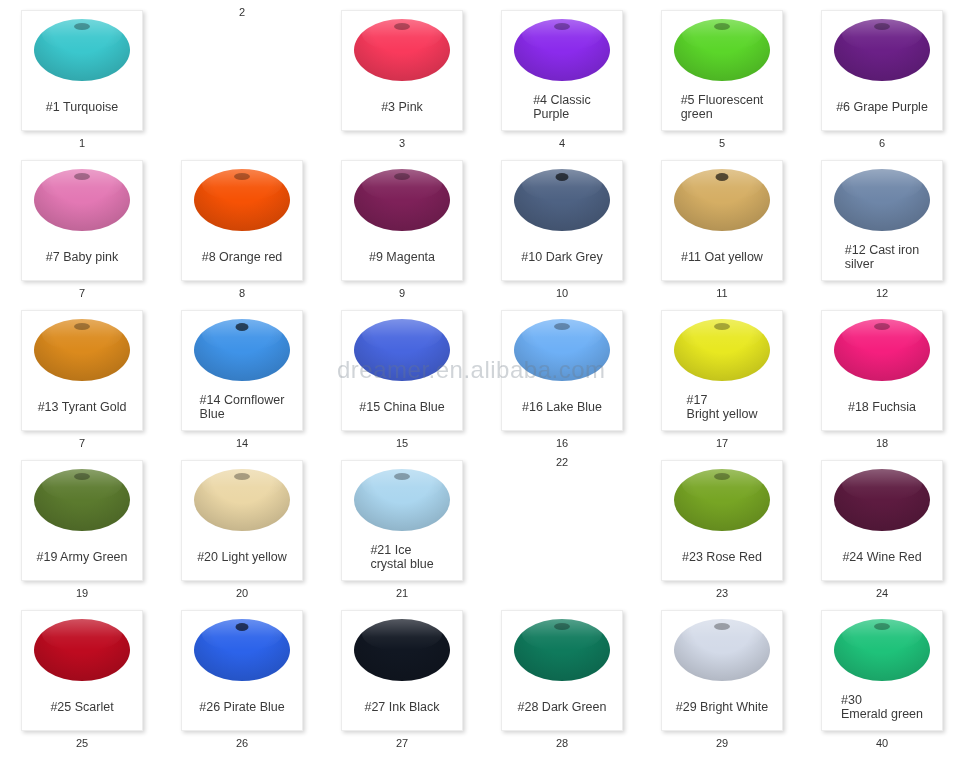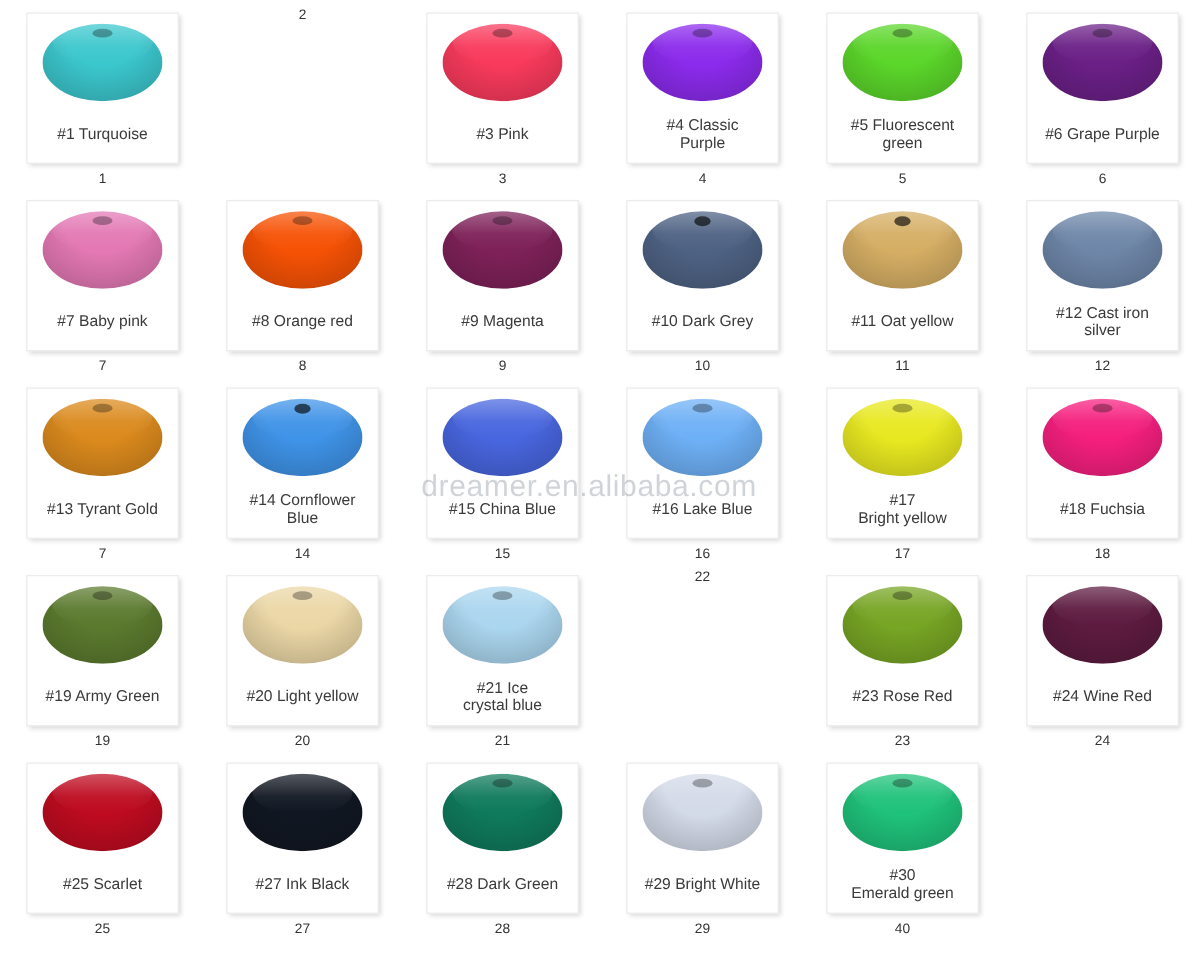--- a/index.html
+++ b/index.html
@@ -69,37 +69,37 @@
     border-radius:50%;
     background:rgba(0,0,0,0.30);
     pointer-events:none;
   }
   .bead.nohole::after{display:none;}
   .bead.bighole::after{width:13px;height:8px;background:rgba(0,0,0,0.62);}
   .label{
     flex:1 1 auto;
     width:100%;
     display:flex;align-items:center;justify-content:center;
-    text-align:center;
+    text-align:left;
     font-size:12.5px;
     line-height:14px;
     color:#3a3a3a;
     padding:0 3px 6px;
     box-sizing:border-box;
     white-space:pre-line;
   }
   .index{
     margin-top:6px;
     font-size:11px;
     color:#333;
     text-align:center;
   }
   #watermark{
     position:absolute;
-    left:337px;top:376px;
+    left:337px;top:356px;
     font-size:24px;
     letter-spacing:0.5px;
     color:rgba(110,120,135,0.32);
     font-family:"Liberation Sans", sans-serif;
     pointer-events:none;
     white-space:nowrap;
     z-index:5;
   }
 </style>
 </head>
@@ -321,20 +321,29 @@
         <div class="swatch-area">
           <div class="bead nohole" style="background: radial-gradient(70% 95% at 50% 12%, rgb(190, 11, 32) 0%, rgb(190, 11, 32) 45%, rgba(0, 0, 0, 0.18) 100%), rgb(190, 11, 32);"></div>
         </div>
         <div class="label">#25 Scarlet</div>
       </div>
       <div class="index">25</div>
     </div>
     <div class="cell">
       <div class="card">
         <div class="swatch-area">
+          <div class="bead bighole" style="background: radial-gradient(70% 95% at 50% 12%, rgb(44, 99, 234) 0%, rgb(44, 99, 234) 45%, rgba(0, 0, 0, 0.18) 100%), rgb(44, 99, 234);"></div>
+        </div>
+        <div class="label">#26 Pirate Blue</div>
+      </div>
+      <div class="index">26</div>
+    </div>
+    <div class="cell">
+      <div class="card">
+        <div class="swatch-area">
           <div class="bead nohole" style="background: radial-gradient(70% 95% at 50% 12%, rgb(17, 23, 34) 0%, rgb(17, 23, 34) 45%, rgba(0, 0, 0, 0.18) 100%), rgb(17, 23, 34);"></div>
         </div>
         <div class="label">#27 Ink Black</div>
       </div>
       <div class="index">27</div>
     </div>
     <div class="cell">
       <div class="card">
         <div class="swatch-area">
           <div class="bead" style="background: radial-gradient(70% 95% at 50% 12%, rgb(15, 122, 92) 0%, rgb(15, 122, 92) 45%, rgba(0, 0, 0, 0.18) 100%), rgb(15, 122, 92);"></div>

